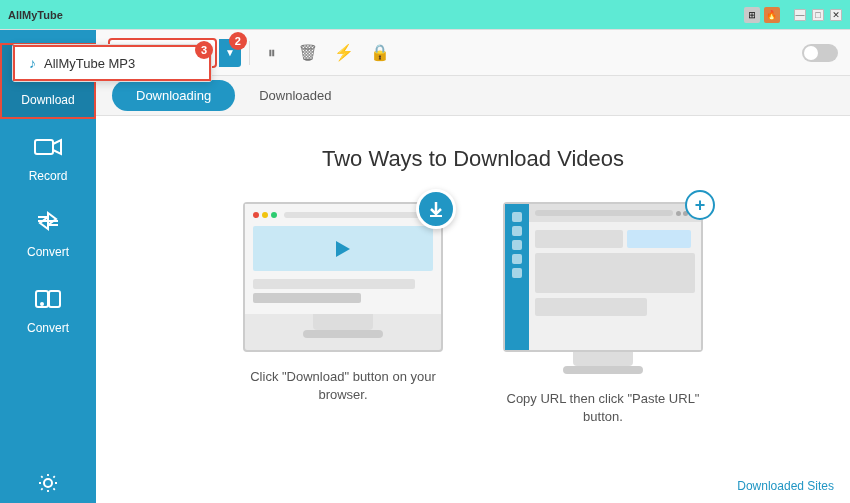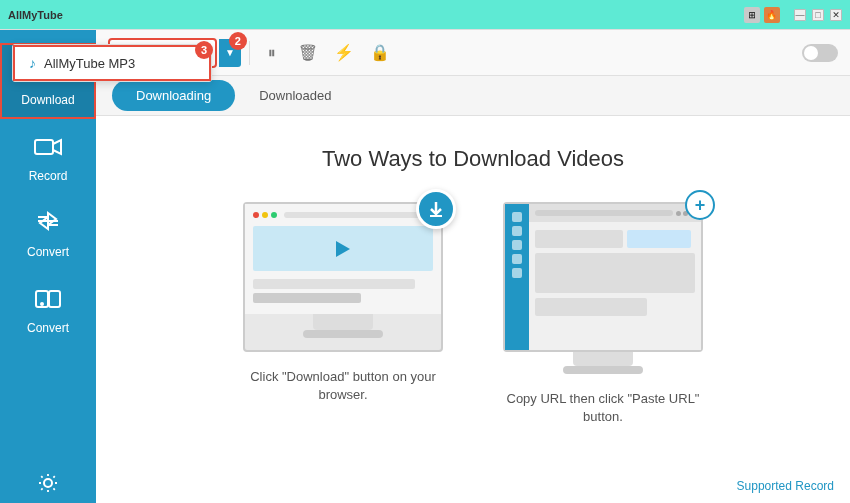--- a/index.html
+++ b/index.html
@@ -652,17 +652,17 @@
             </div>
 
             <div class="monitor-stand" style="background:#ddd;width:60px;height:14px;margin:0 auto;border-radius:0 0 4px 4px;"></div>
             <div class="monitor-base" style="background:#ccc;width:80px;height:8px;margin:0 auto;border-radius:4px;"></div>
           </div>
           <div class="illustration-caption">Copy URL then click "Paste URL" button.</div>
         </div>
 
       </div>
 
-      <a class="footer" href="#">Supported Record</a>
+      <a class="footer" href="#">Downloaded Sites</a>
 
     </div>
   </div>
 </div>
 
 </body></html>

